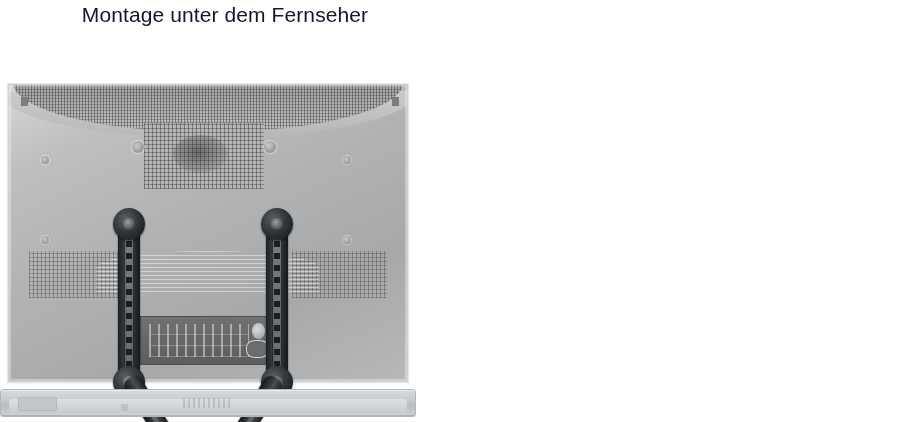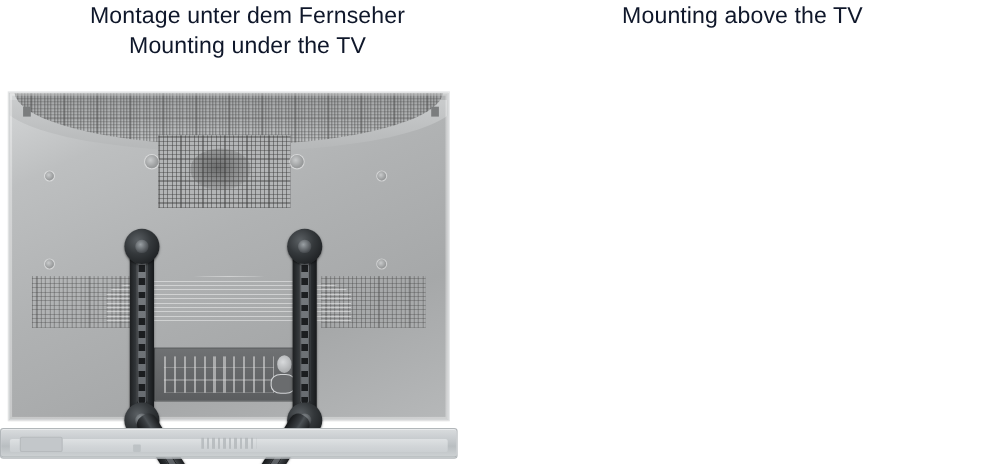--- a/index.html
+++ b/index.html
@@ -176,21 +176,20 @@
 </style>
 </head>
 <body>
 
 <div class="stage">
 
   <div class="panel">
 
     <div class="titles">
       <div class="title-line">Montage unter dem Fernseher</div>
-      <div class="title-line">Mounting under the TV</div>
     </div>
 
     <div class="photo photo-left">
 
       <div class="tv" style="left:0;top:0;width:398px;height:296px;">
         <div class="tv-top-curve"></div>
         <div class="tv-vent-top"></div>
         <div class="tv-fan"></div>
         <div class="tv-grille left"></div>
         <div class="tv-grille right"></div>
@@ -240,18 +239,17 @@
         <div class="sb-badge"></div>
         <div class="sb-dot"></div>
         <div class="sb-logo"></div>
       </div>
     </div>
   </div>
 
   <div class="panel">
 
     <div class="titles">
-      <div class="title-line">Mounting above the TV</div>
     </div>
 
   </div>
 
 </div>
 
 </body></html>

